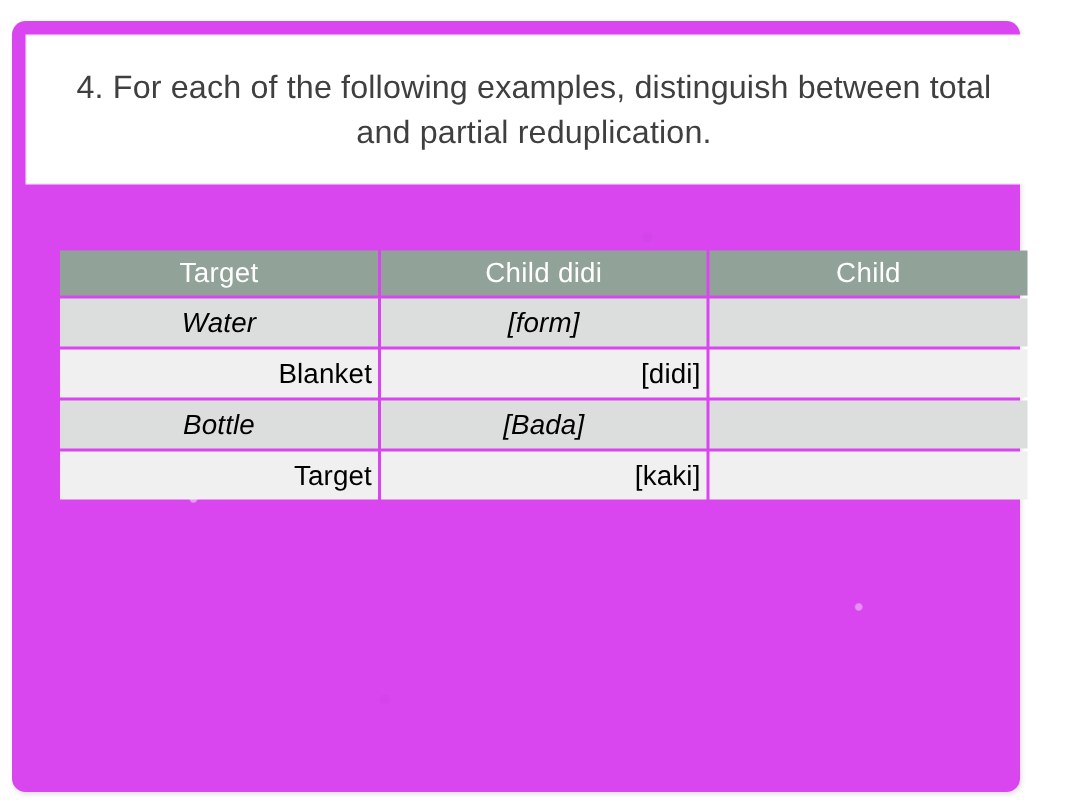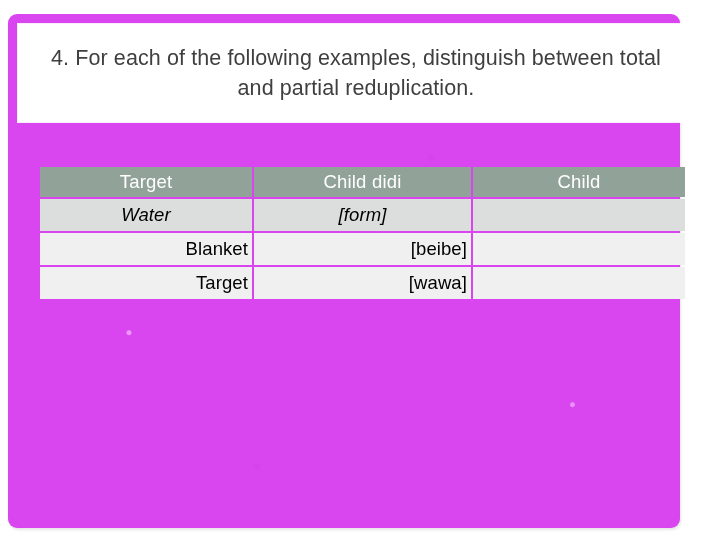--- a/index.html
+++ b/index.html
@@ -125,24 +125,29 @@
       </tr>
     </thead>
     <tbody>
       <tr class="row-dark">
         <td>Water</td>
         <td>[form]</td>
         <td></td>
       </tr>
       <tr class="row-light">
         <td>Blanket</td>
-        <td>[beibe]</td>
+        <td>[didi]</td>
+        <td></td>
+      </tr>
+      <tr class="row-dark">
+        <td>Bottle</td>
+        <td>[Bada]</td>
         <td></td>
       </tr>
       <tr class="row-light">
         <td>Target</td>
-        <td>[wawa]</td>
+        <td>[kaki]</td>
         <td></td>
       </tr>
     </tbody>
   </table>
 
 </div>
 
 </body></html>

